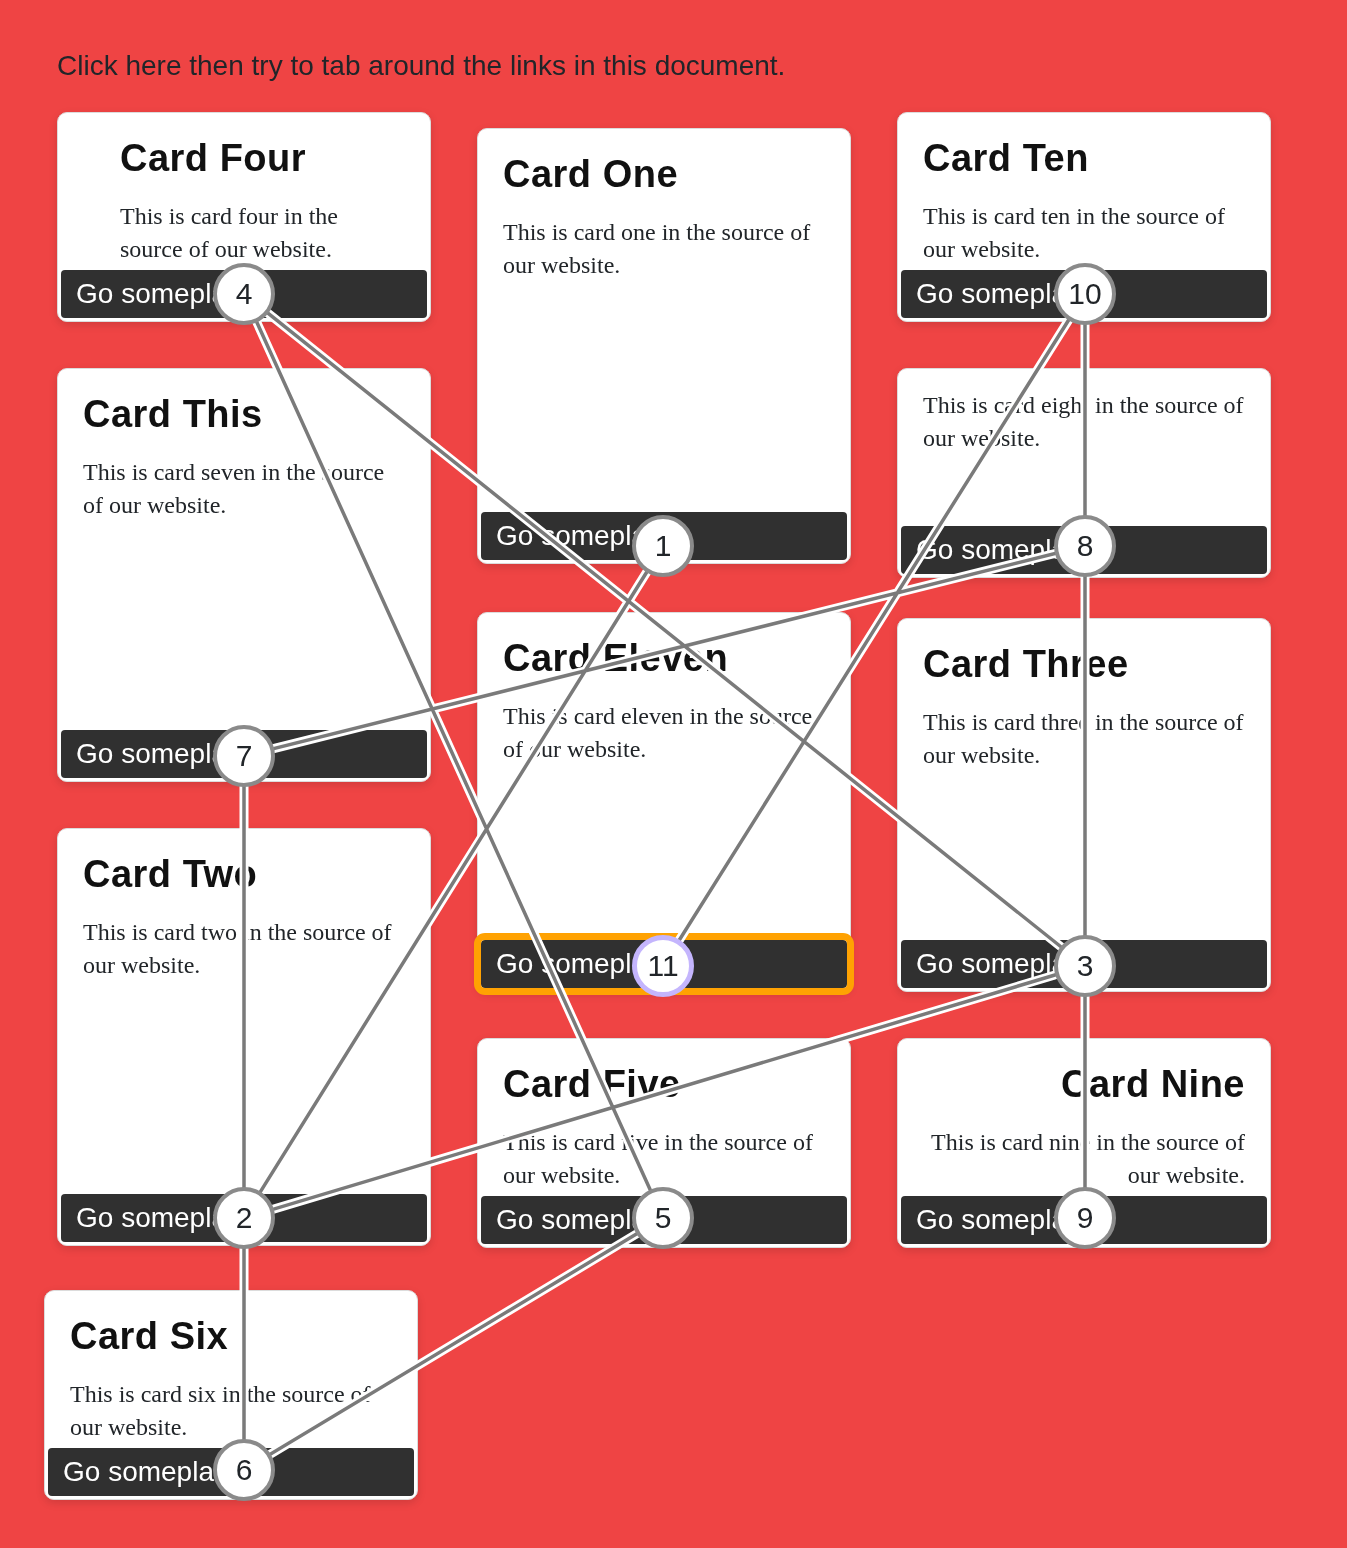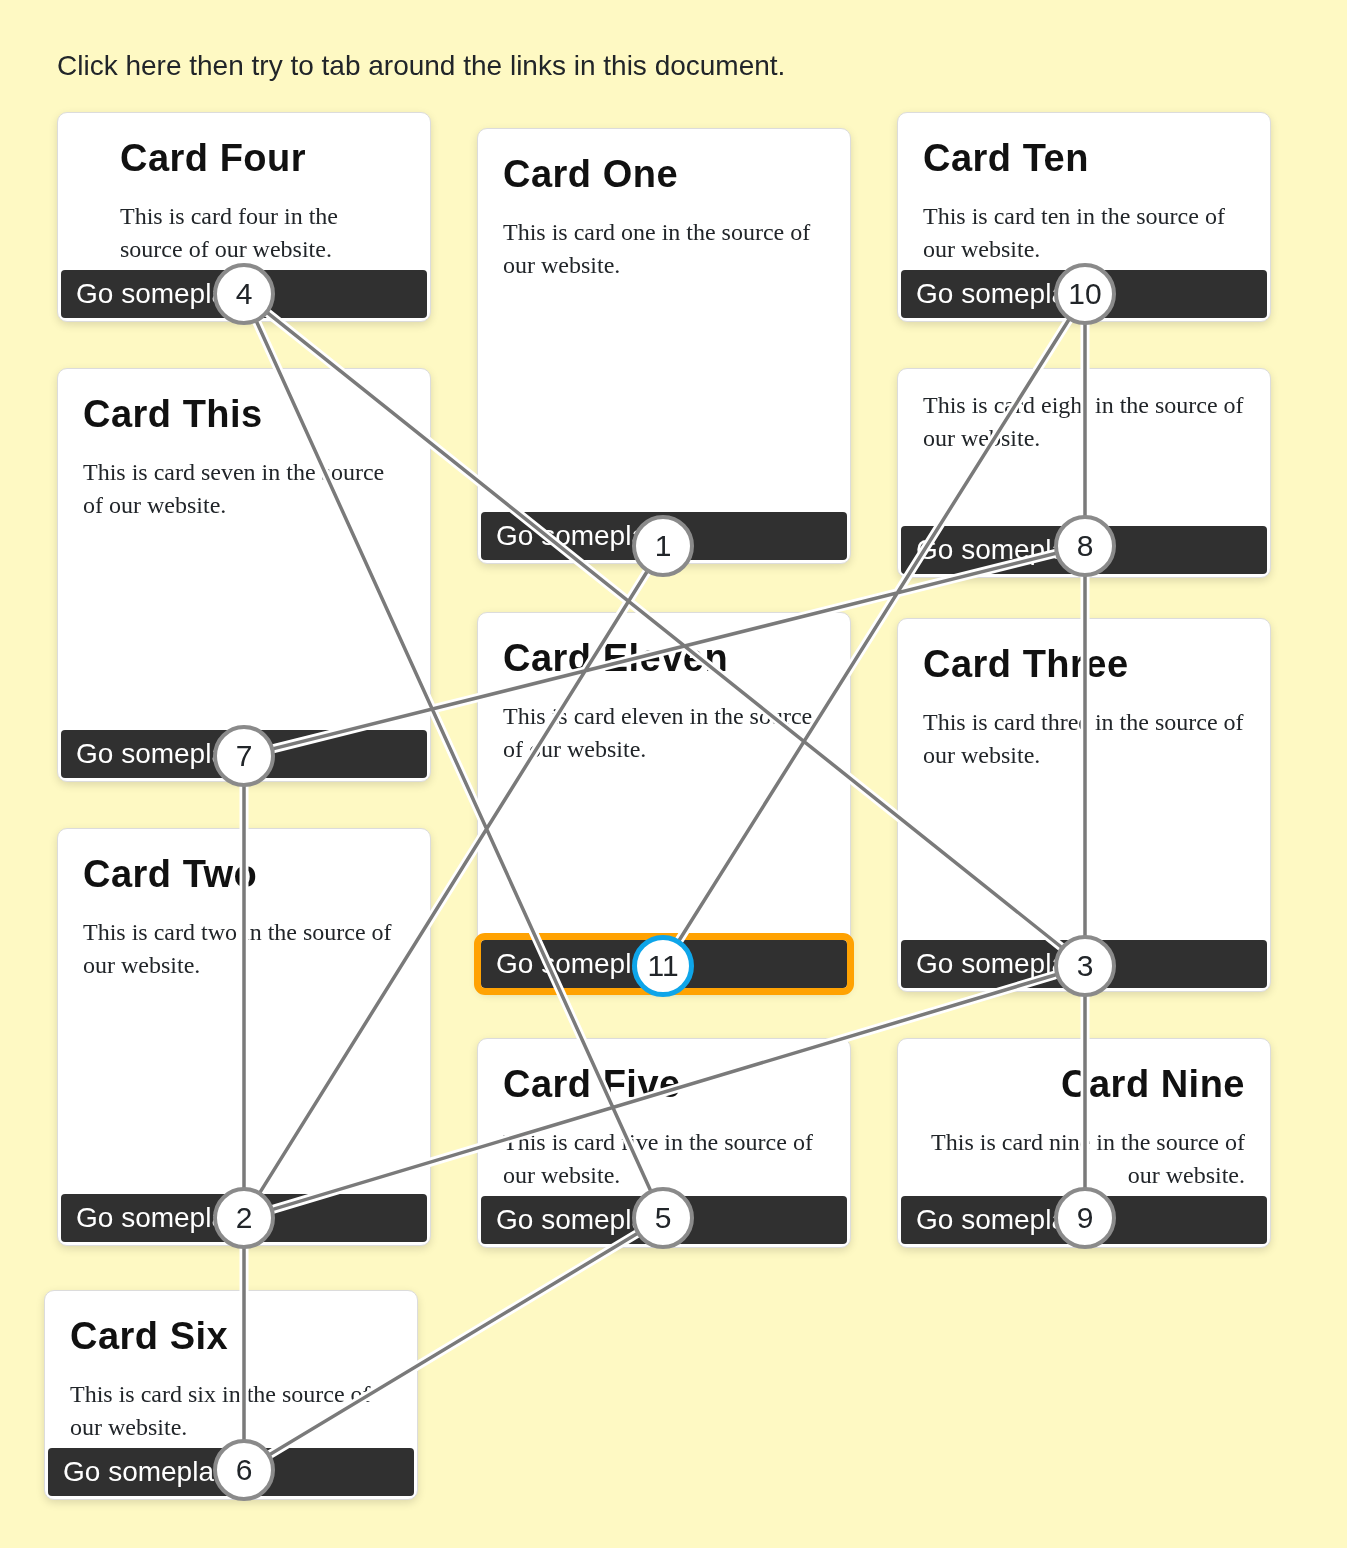--- a/index.html
+++ b/index.html
@@ -1,21 +1,21 @@
 <!DOCTYPE html>
 <html><head>
 <meta charset="utf-8">
 <style>
   * { box-sizing: border-box; }
   html, body { margin: 0; padding: 0; background: #fff; }
   .stage {
     position: relative;
     width: 1347px;
     height: 1548px;
-    background: #fef9c3;
+    background: #ef4444;
     font-family: "Liberation Sans", sans-serif;
     overflow: hidden;
   }
   .instruction {
     position: absolute;
     left: 57px;
     top: 50px;
     margin: 0;
     font-size: 28px;
     color: #212529;
@@ -77,21 +77,21 @@
     border-radius: 50%;
     background: #fff;
     border: 4px solid #8a8a8a;
     display: flex;
     align-items: center;
     justify-content: center;
     font-size: 30px;
     color: #212529;
   }
   .marker.focused {
-    border: 5px solid #0ea5e9;
+    border: 5px solid #c4b5fd;
   }
 
   
   #card-four   { left: 57px;  top: 112px;  height: 210px; padding-left: 37px; }
   #card-seven  { left: 57px;  top: 368px;  height: 414px; }
   #card-two    { left: 57px;  top: 828px;  height: 418px; }
   #card-six    { left: 44px;  top: 1290px; height: 210px; }
   #card-one    { left: 477px; top: 128px;  height: 436px; }
   #card-eleven { left: 477px; top: 612px;  height: 380px; }
   #card-five   { left: 477px; top: 1038px; height: 210px; }

